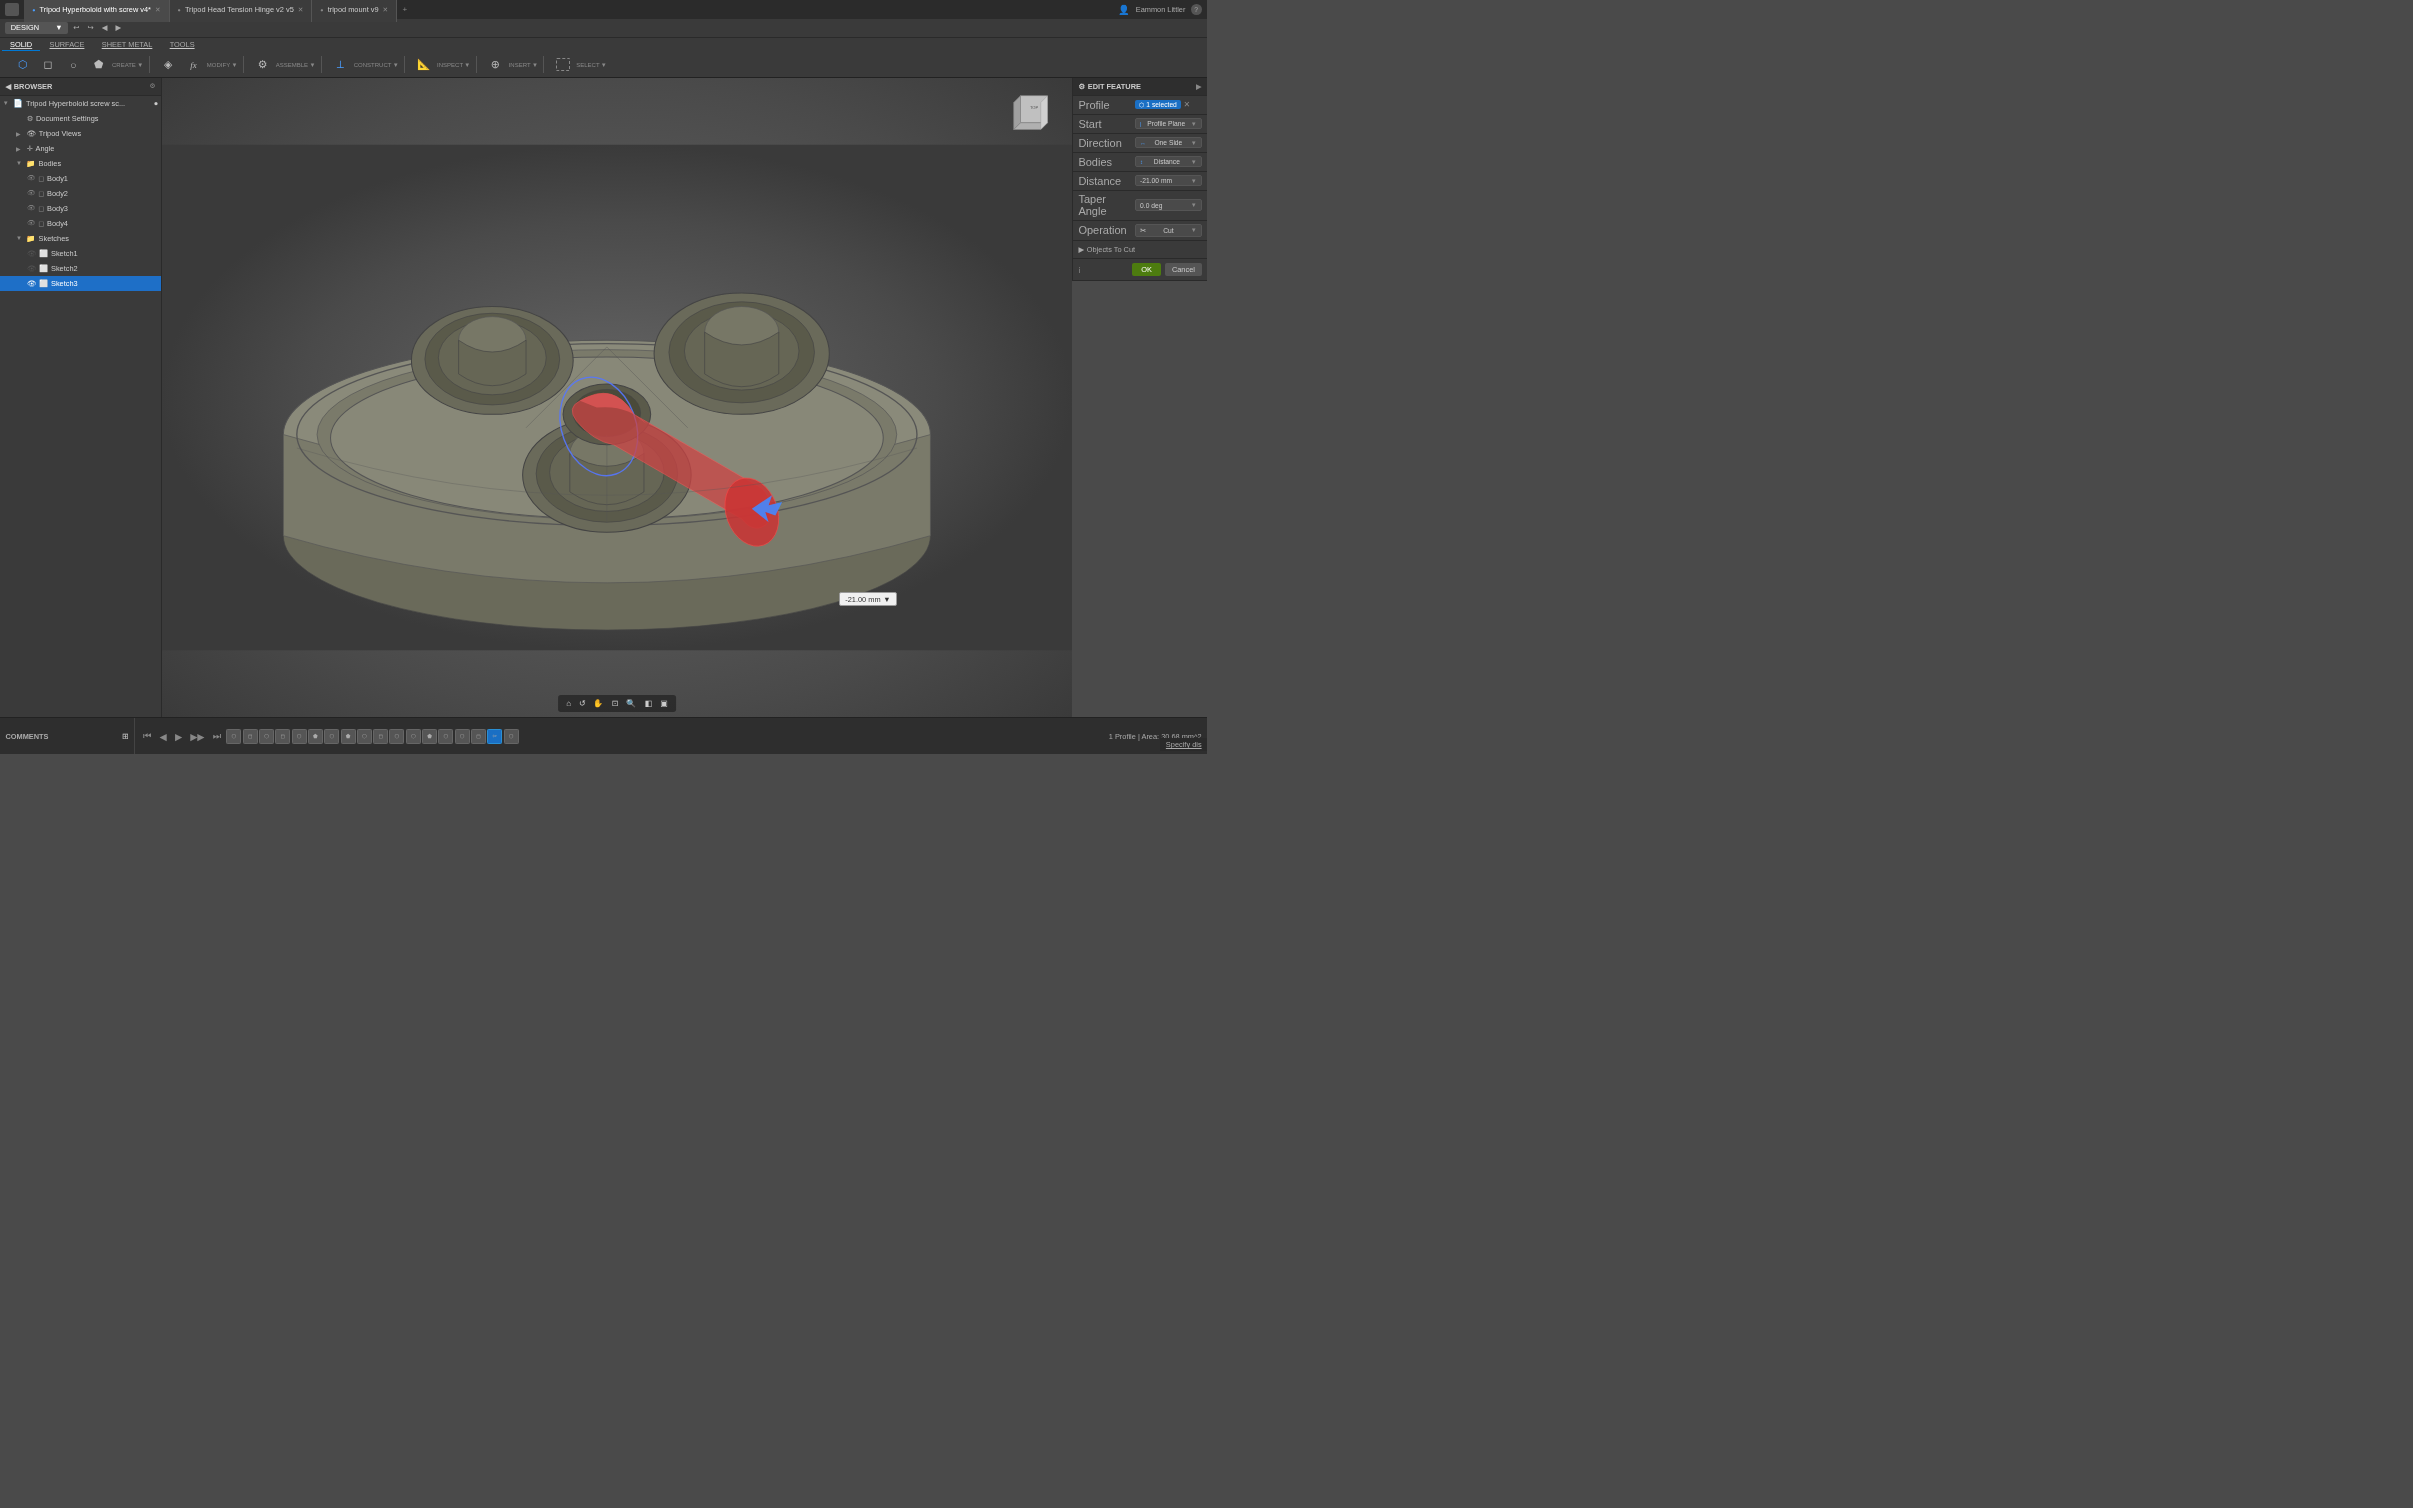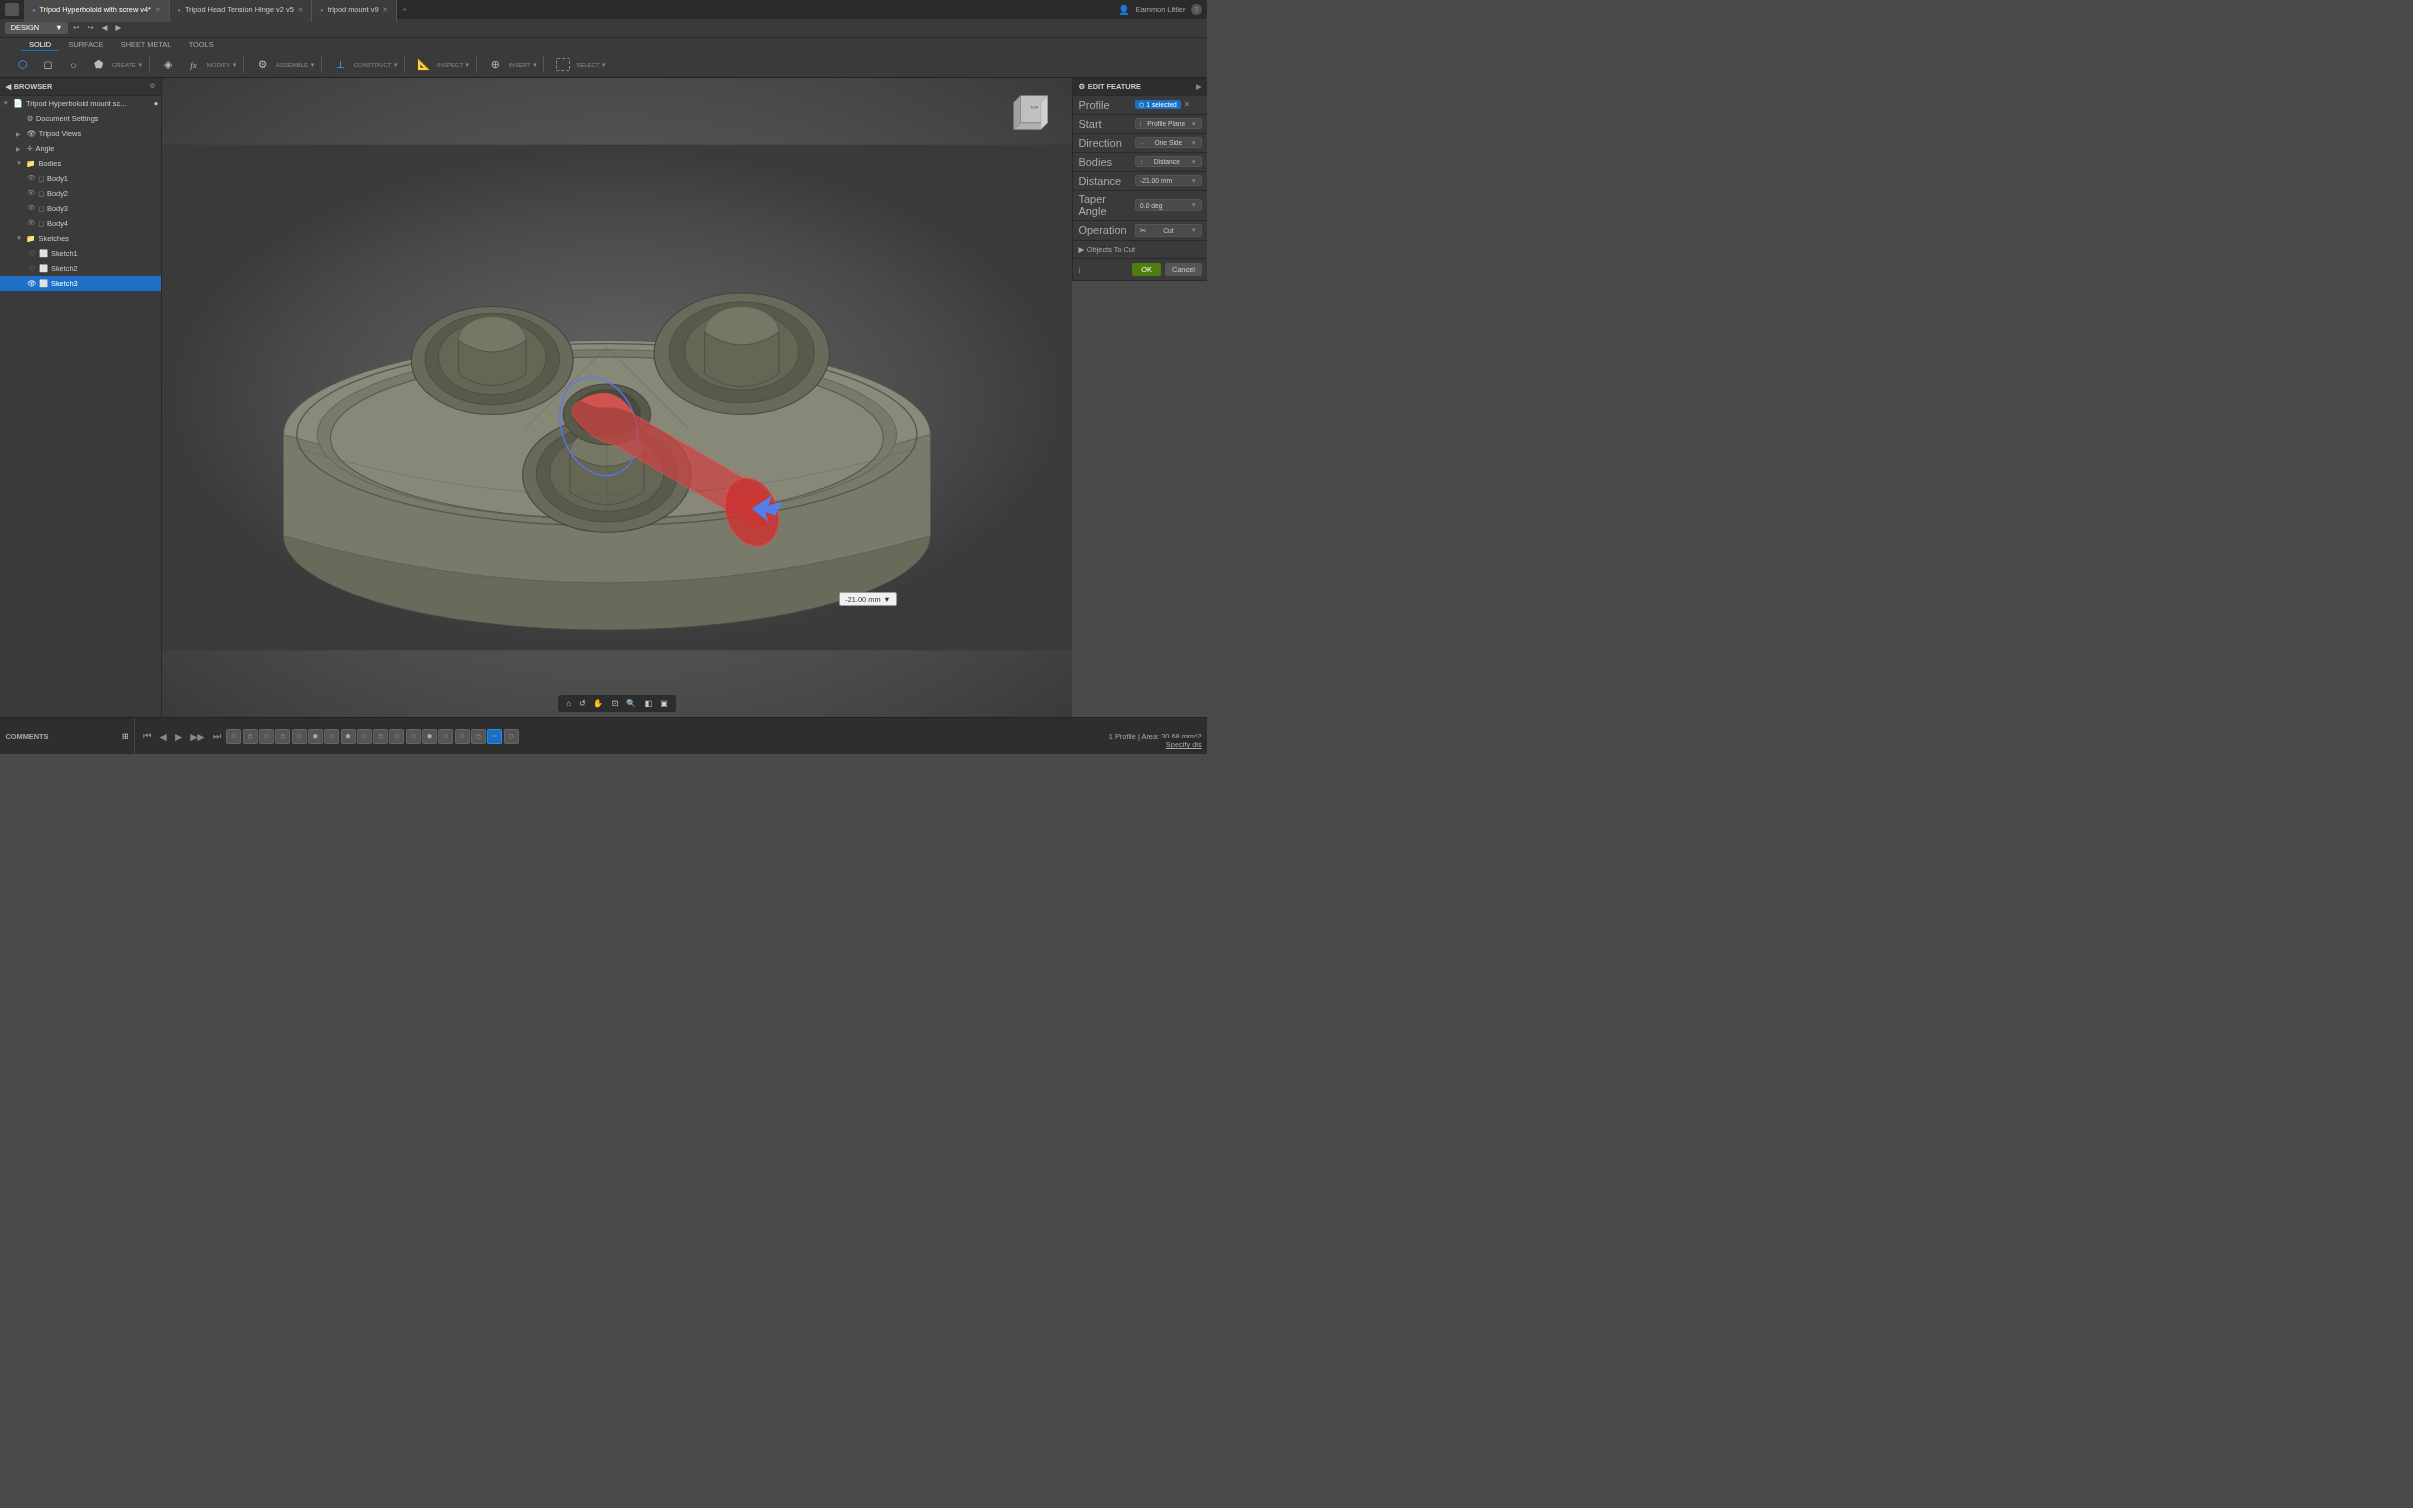--- a/index.html
+++ b/index.html
@@ -67,22 +67,23 @@
       border: none;
       color: #aaa;
       cursor: pointer;
       padding: 1.3px 2.7px;
       font-size: 7.4px;
     }
     .toolbar-tabs {
       display: flex;
       align-items: center;
       height: 15px;
-      padding: 0 21px;
+      padding: 0 2px;
       gap: 1.3px;
+      text-decoration: underline;
     }
     .toolbar-tab {
       padding: 1.3px 8px;
       font-size: 7.4px;
       color: #aaa;
       cursor: pointer;
       border-bottom: 1.3px solid transparent;
     }
     .toolbar-tab.active { color: #fff; border-bottom: 1.3px solid #0078d4; }
     .toolbar-buttons {
@@ -569,21 +570,21 @@
       <span>BROWSER</span>
     </div>
     <div class="browser-controls">
       <button class="browser-btn">⚙</button>
     </div>
   </div>
 
   <div class="tree-item" style="padding-left:2.7px;">
     <span class="tree-toggle">▼</span>
     <span style="color:#aaa;font-size:8px;">📄</span>
-    <span>Tripod Hyperboloid mount sc...</span>
+    <span>Tripod Hyperboloid screw sc...</span>
     <span style="margin-left:auto;">●</span>
   </div>
 
   <div class="tree-item" style="padding-left:16px;">
     <span class="tree-toggle" style="color:transparent;">▶</span>
     <span style="color:#aaa;font-size:7.4px;">⚙</span>
     <span>Document Settings</span>
   </div>
 
   <div class="tree-item" style="padding-left:16px;">

